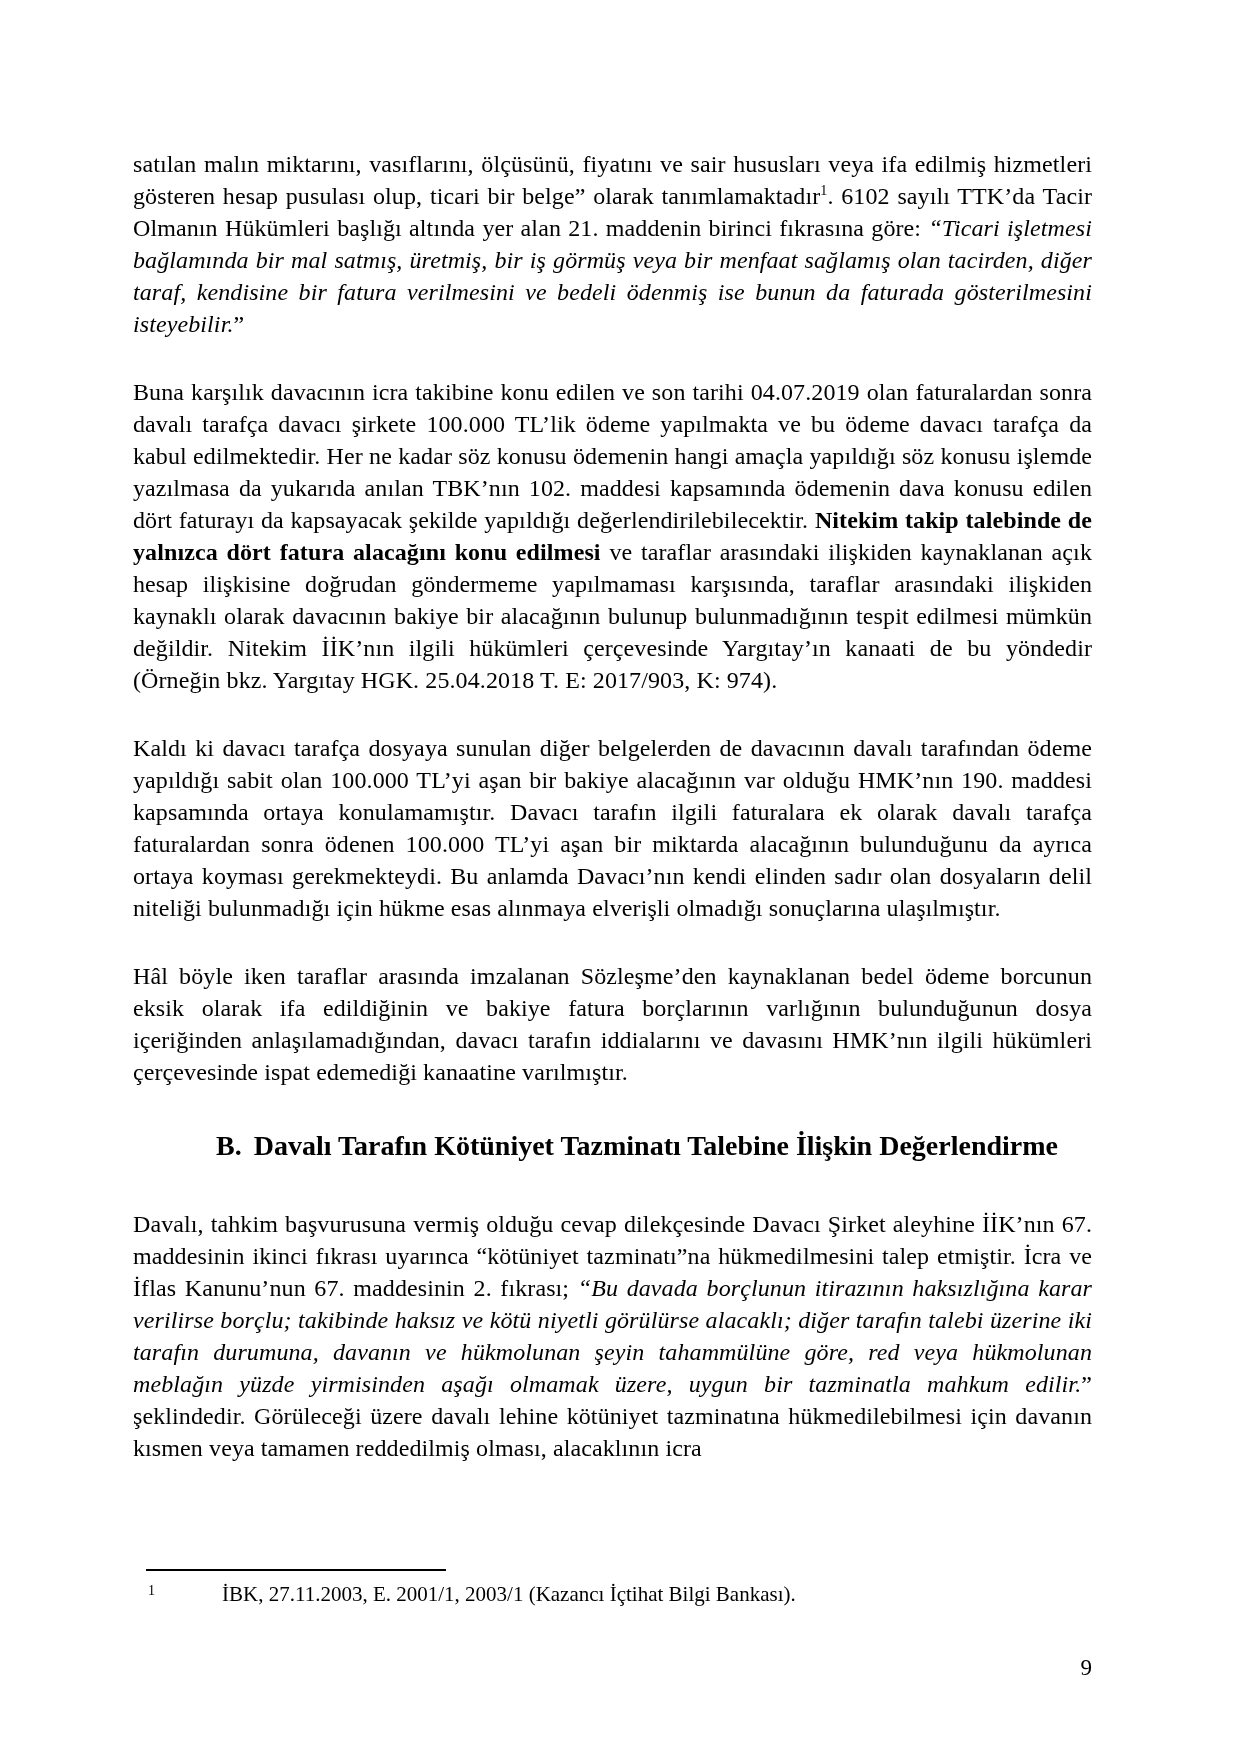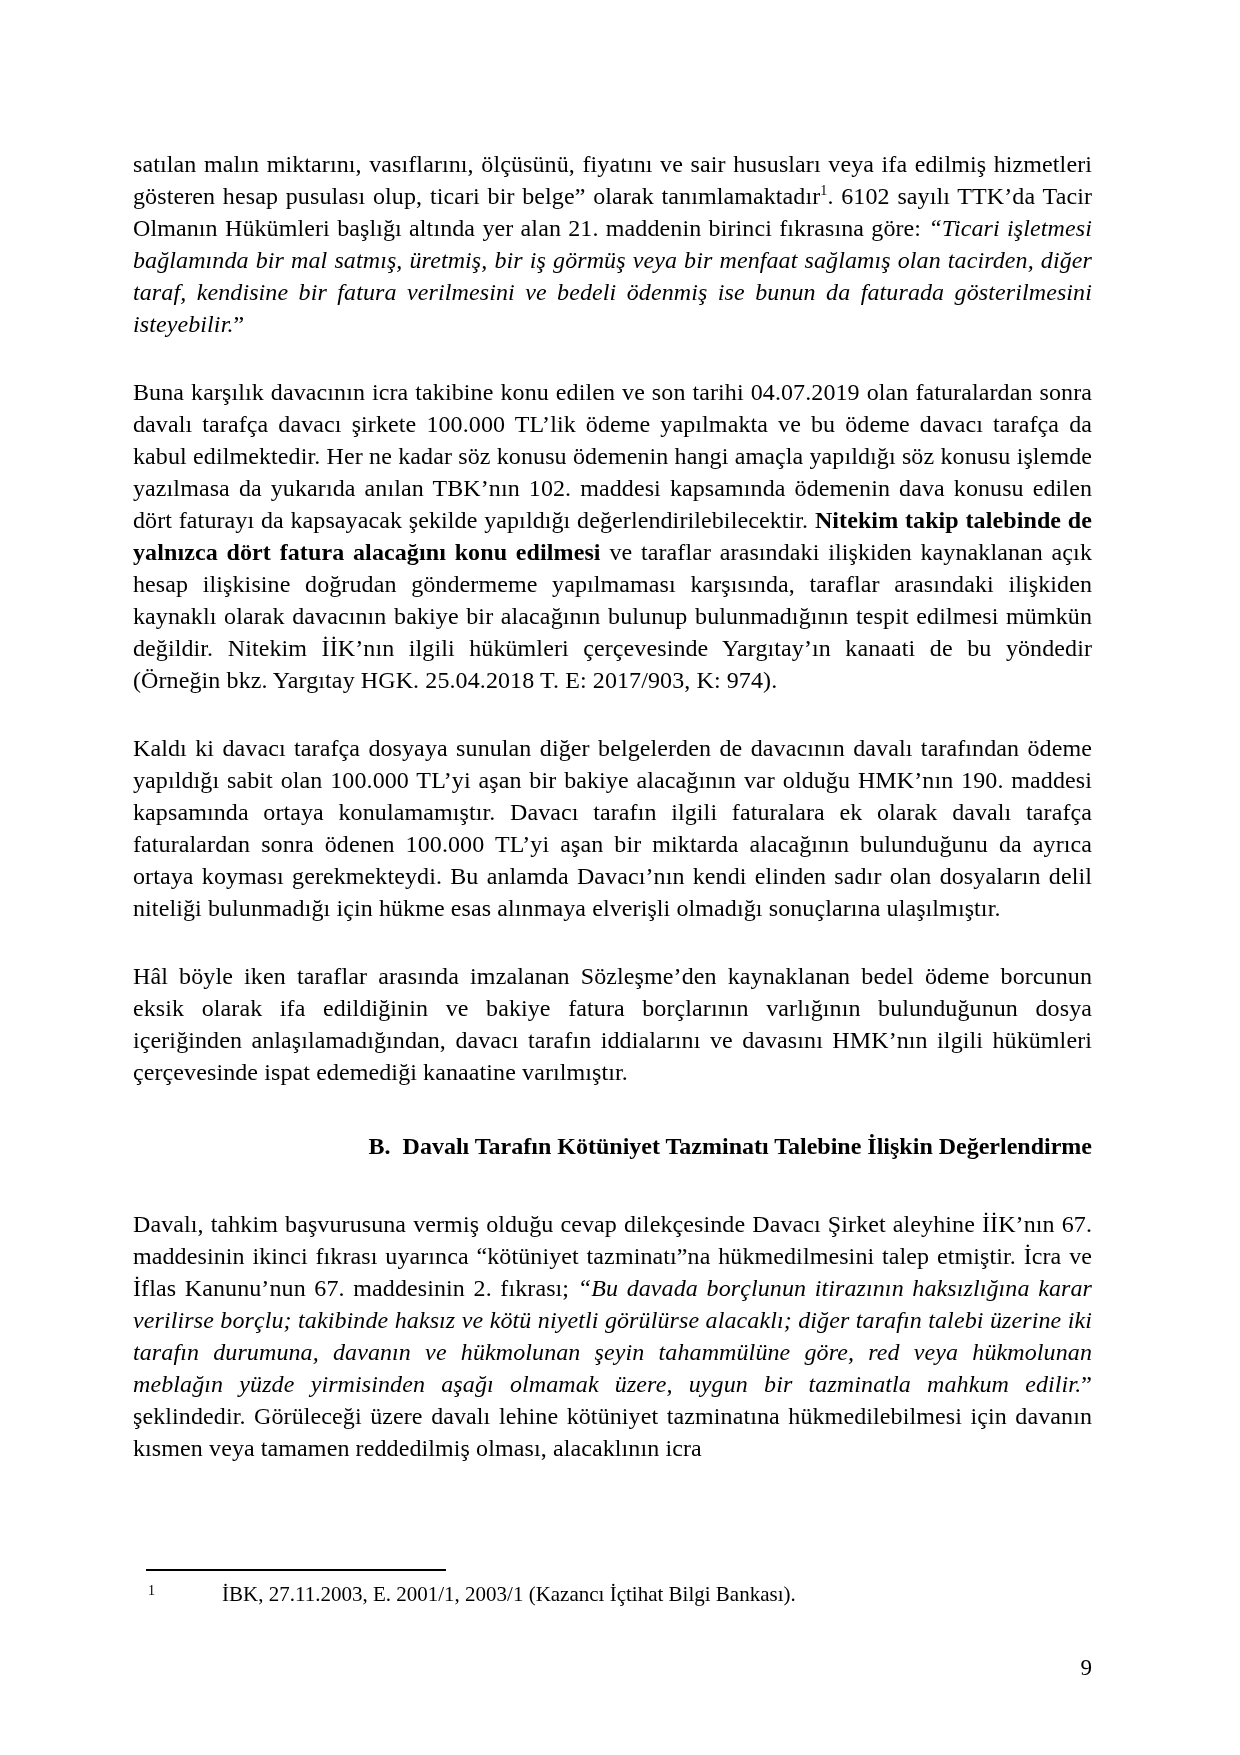--- a/index.html
+++ b/index.html
@@ -35,24 +35,24 @@
   .run-bold   { font-weight: bold; }
   .run-italic { font-style: italic; }
   sup.run-sup {
     font-size: 14px;
     line-height: 0;
     vertical-align: super;
   }
   h2.section-heading {
     margin: 42px 0 46px 0;
     padding-left: 49px;
-    font-size: 24px;
+    font-size: 28px;
     line-height: 32px;
     font-weight: bold;
-    text-align: right;
+    text-align: center;
   }
   .heading-label { margin-right: 12px; }
   .footnote-separator {
     position: absolute;
     left: 146px;
     top: 1569px;
     width: 300px;
     height: 2px;
     background: #000000;
   }

